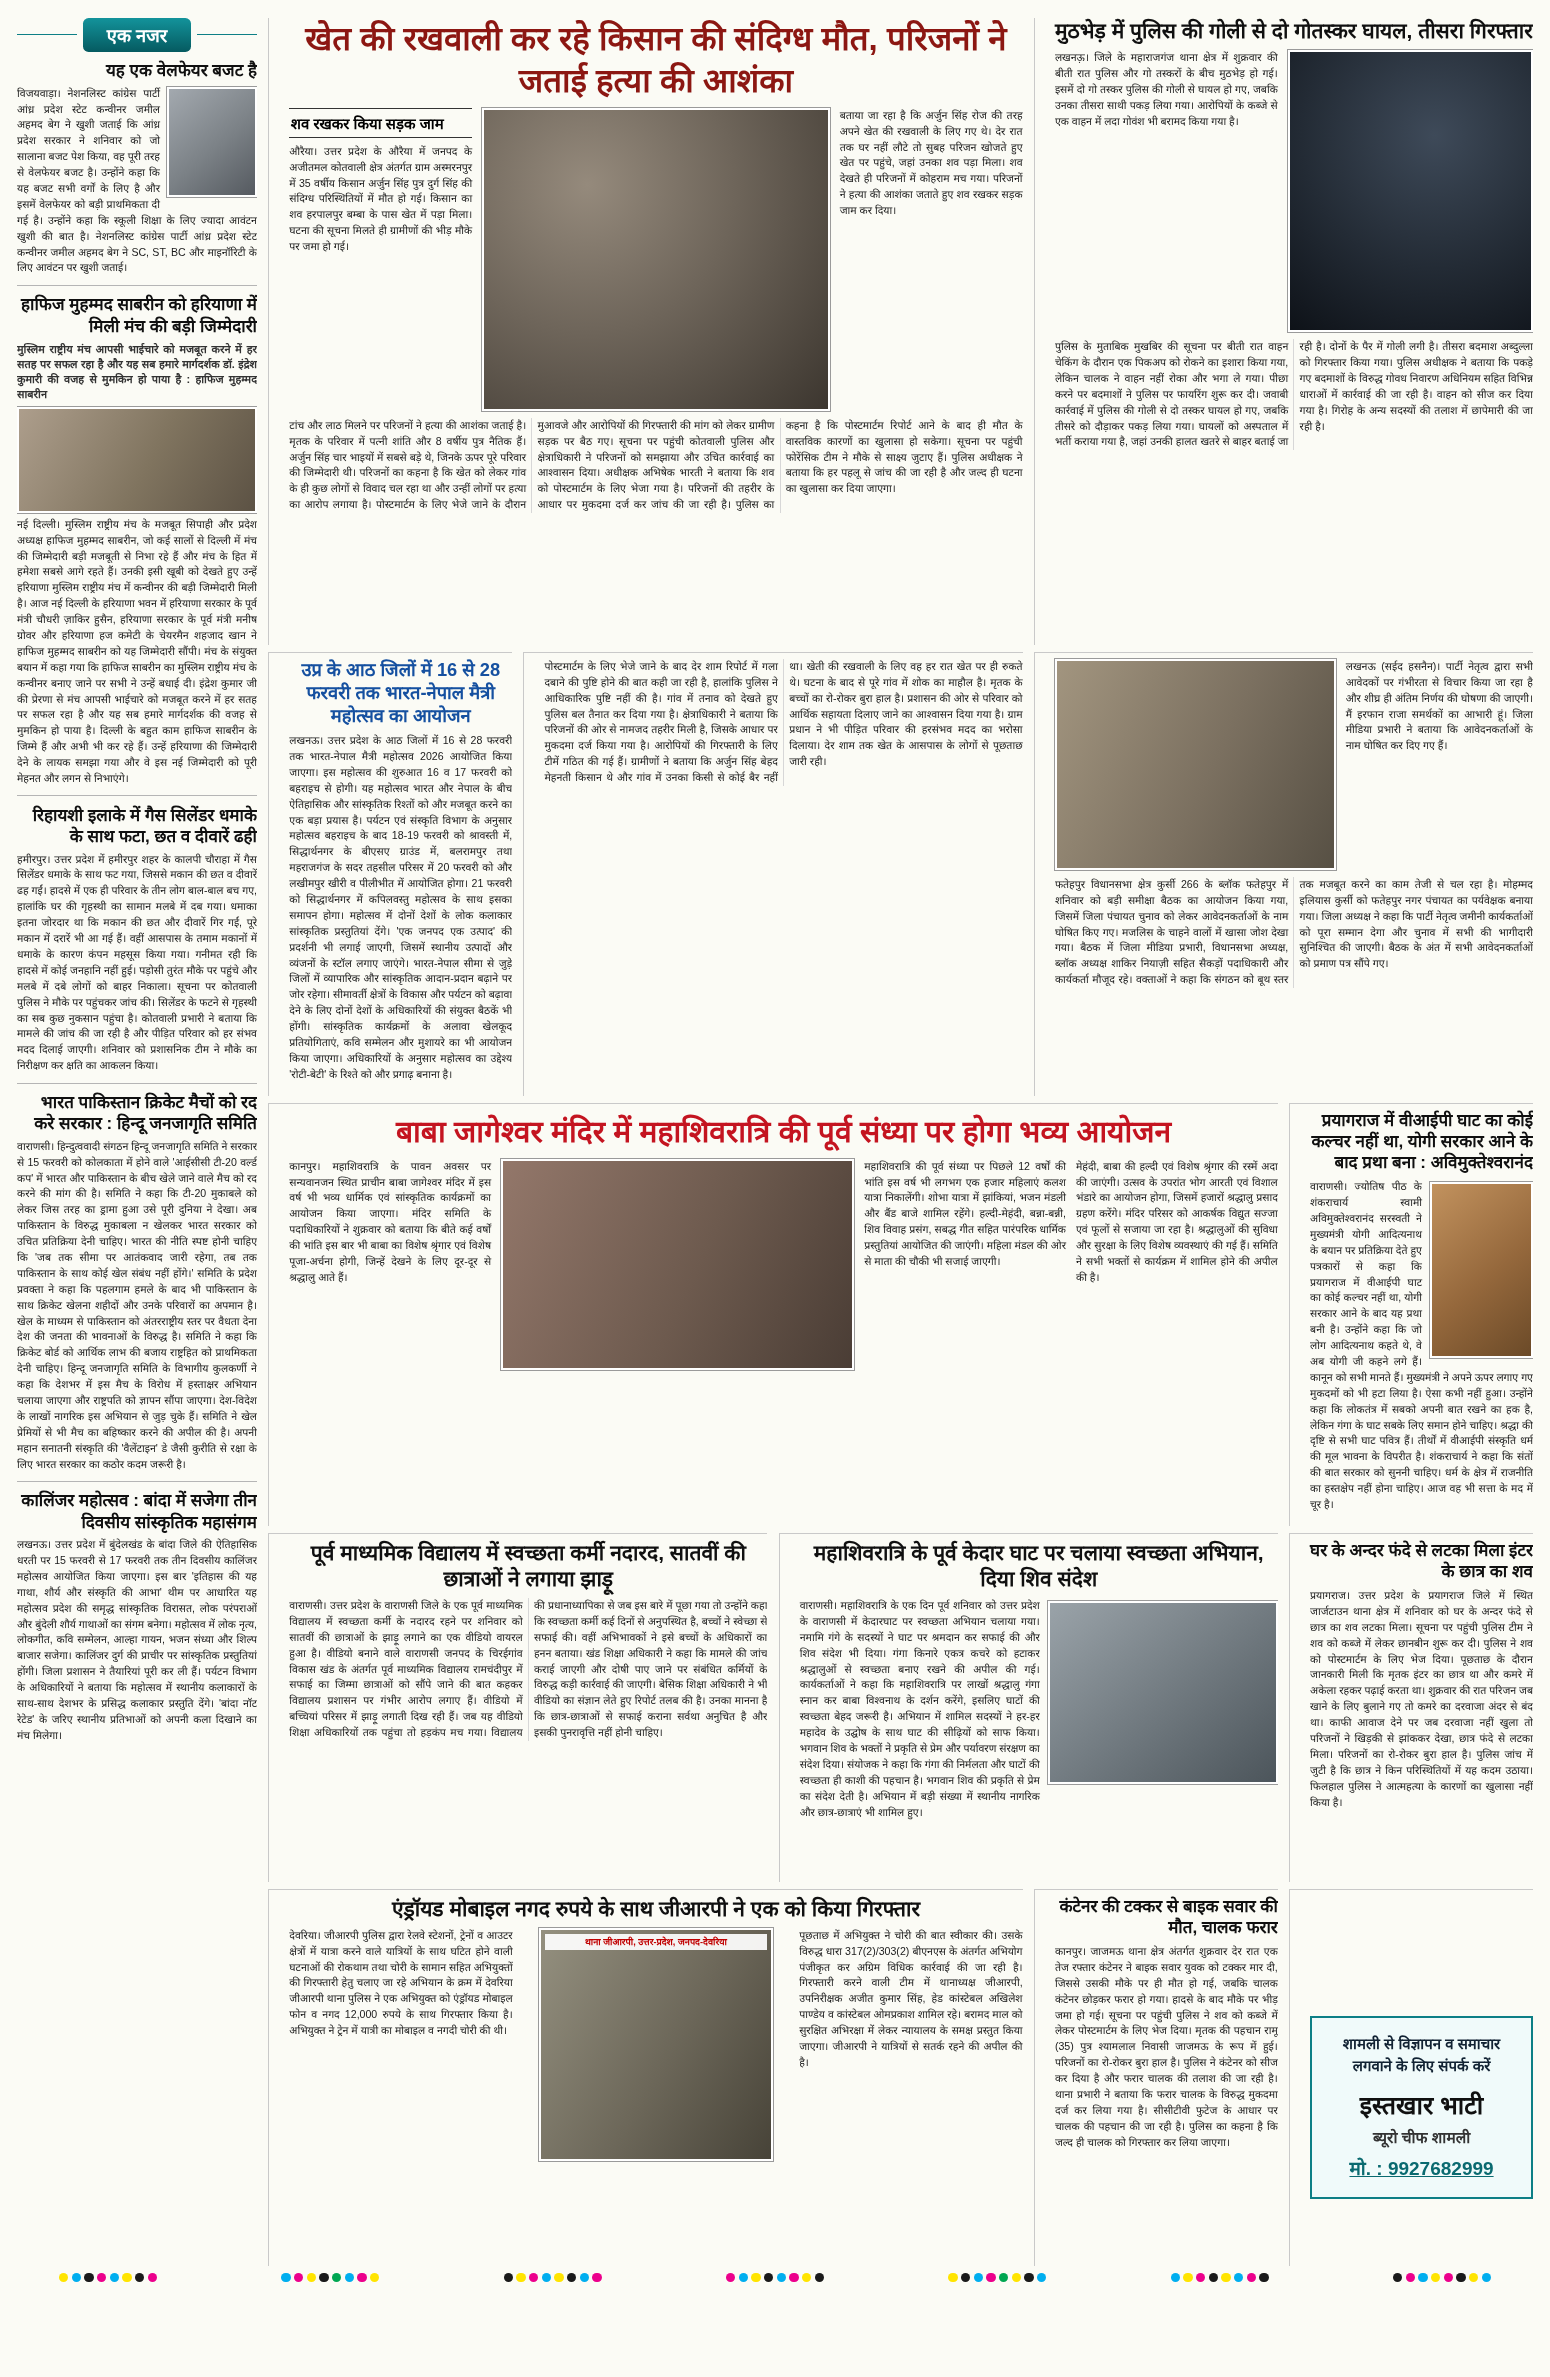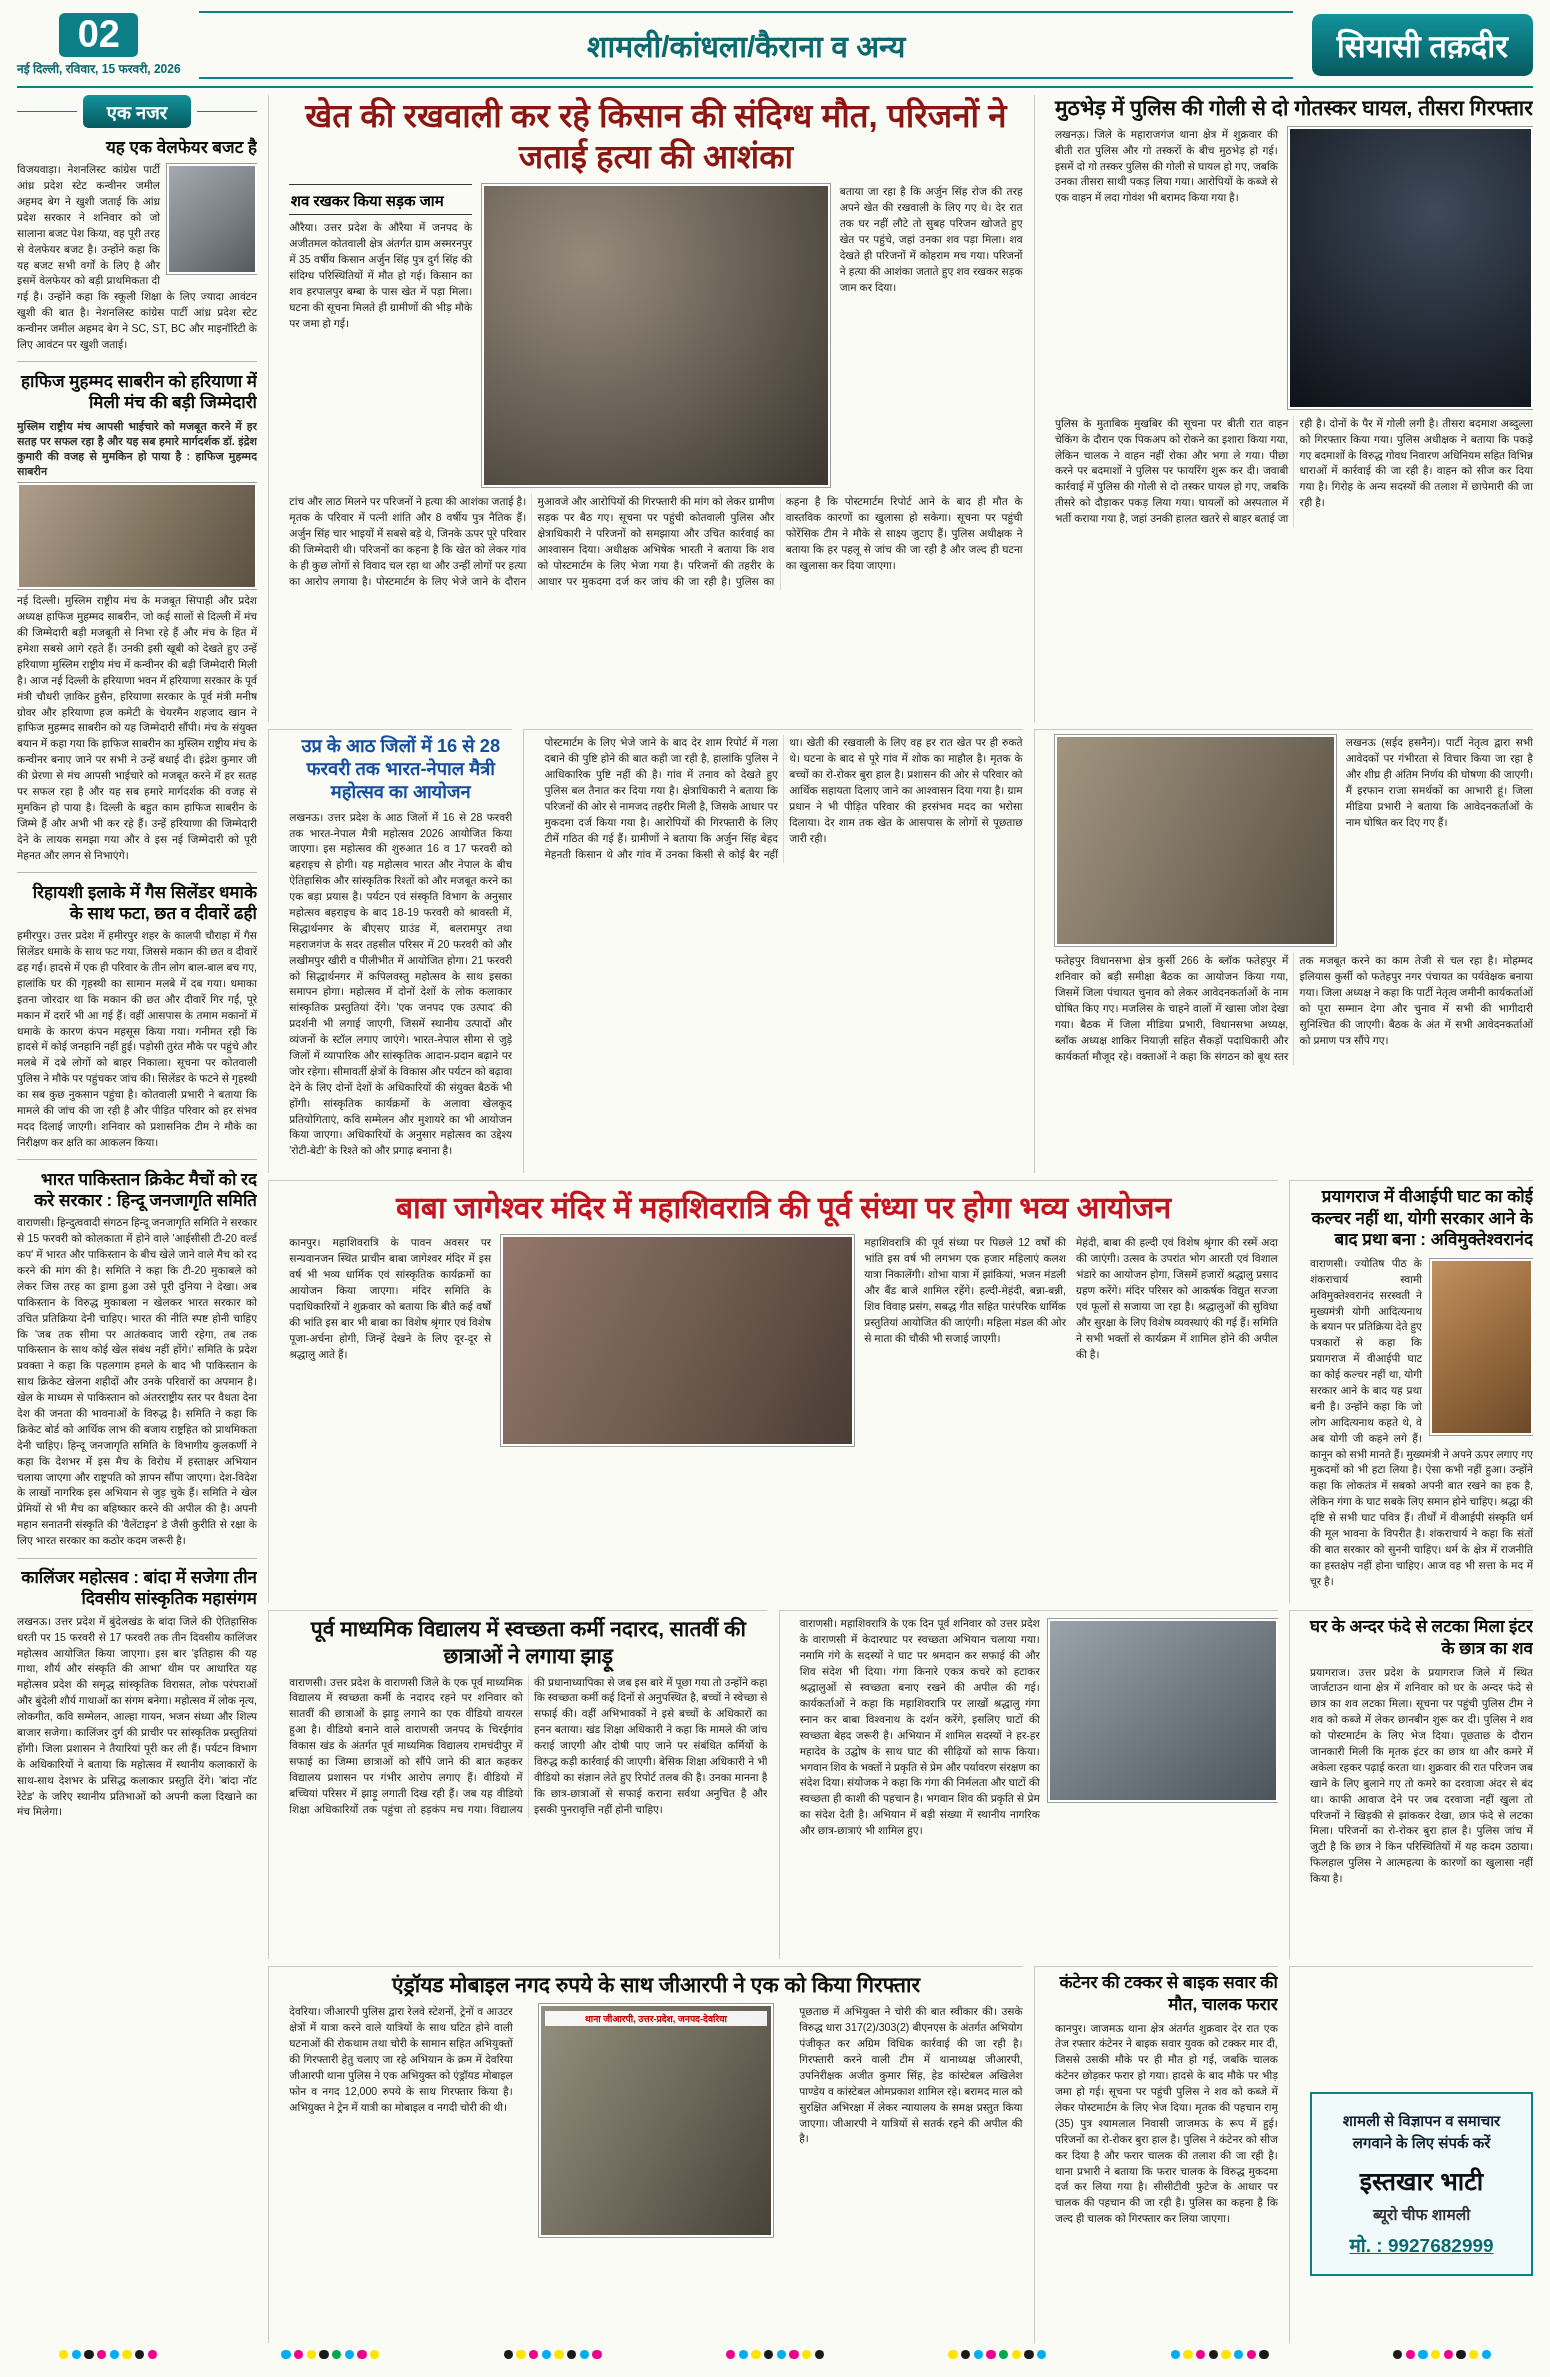--- a/index.html
+++ b/index.html
@@ -88,28 +88,20 @@
   .regmarks { display:flex; justify-content:space-between; padding:7px 42px 0 42px; }
   .cluster { display:flex; gap:3.5px; }
   .dot { width:9.2px; height:9.2px; border-radius:50%; }
   .dc { background:#00aeef; } .dm { background:#ec008c; } .dy { background:#ffe400; } .dk { background:#1a1a1a; } .dg { background:#00a651; }
 </style>
 </head>
 <body>
 
 <div class="page">
 
-  <header class="masthead">
-    <div class="mh-left">
-      <div class="page-num">02</div>
-      <div class="date-line">नई दिल्ली, रविवार, 15 फरवरी, 2026</div>
-    </div>
-    <div class="mh-center">शामली/कांधला/कैराना व अन्य</div>
-    <div class="mh-right">सियासी तक़दीर</div>
-  </header>
 
   <main class="grid">
 
     <aside class="art b-left">
       <div class="eknajar">
         <span>एक नजर</span>
       </div>
 
       <section class="lart">
         <h4 class="hl-sm">यह एक वेलफेयर बजट है</h4>
@@ -196,20 +188,21 @@
         <p class="body-txt">वाराणसी। ज्योतिष पीठ के शंकराचार्य स्वामी अविमुक्तेश्वरानंद सरस्वती ने मुख्यमंत्री योगी आदित्यनाथ के बयान पर प्रतिक्रिया देते हुए पत्रकारों से कहा कि प्रयागराज में वीआईपी घाट का कोई कल्चर नहीं था, योगी सरकार आने के बाद यह प्रथा बनी है। उन्होंने कहा कि जो लोग आदित्यनाथ कहते थे, वे अब योगी जी कहने लगे हैं। कानून को सभी मानते हैं। मुख्यमंत्री ने अपने ऊपर लगाए गए मुकदमों को भी हटा लिया है। ऐसा कभी नहीं हुआ। उन्होंने कहा कि लोकतंत्र में सबको अपनी बात रखने का हक है, लेकिन गंगा के घाट सबके लिए समान होने चाहिए। श्रद्धा की दृष्टि से सभी घाट पवित्र हैं। तीर्थों में वीआईपी संस्कृति धर्म की मूल भावना के विपरीत है। शंकराचार्य ने कहा कि संतों की बात सरकार को सुननी चाहिए। धर्म के क्षेत्र में राजनीति का हस्तक्षेप नहीं होना चाहिए। आज वह भी सत्ता के मद में चूर है।</p>
       </div>
     </section>
 
     <section class="art b-school vr bt">
       <h3 class="hl-std">पूर्व माध्यमिक विद्यालय में स्वच्छता कर्मी नदारद, सातवीं की छात्राओं ने लगाया झाड़ू</h3>
       <p class="body-txt cols2">वाराणसी। उत्तर प्रदेश के वाराणसी जिले के एक पूर्व माध्यमिक विद्यालय में स्वच्छता कर्मी के नदारद रहने पर शनिवार को सातवीं की छात्राओं के झाड़ू लगाने का एक वीडियो वायरल हुआ है। वीडियो बनाने वाले वाराणसी जनपद के चिरईगांव विकास खंड के अंतर्गत पूर्व माध्यमिक विद्यालय रामचंदीपुर में सफाई का जिम्मा छात्राओं को सौंपे जाने की बात कहकर विद्यालय प्रशासन पर गंभीर आरोप लगाए हैं। वीडियो में बच्चियां परिसर में झाड़ू लगाती दिख रही हैं। जब यह वीडियो शिक्षा अधिकारियों तक पहुंचा तो हड़कंप मच गया। विद्यालय की प्रधानाध्यापिका से जब इस बारे में पूछा गया तो उन्होंने कहा कि स्वच्छता कर्मी कई दिनों से अनुपस्थित है, बच्चों ने स्वेच्छा से सफाई की। वहीं अभिभावकों ने इसे बच्चों के अधिकारों का हनन बताया। खंड शिक्षा अधिकारी ने कहा कि मामले की जांच कराई जाएगी और दोषी पाए जाने पर संबंधित कर्मियों के विरुद्ध कड़ी कार्रवाई की जाएगी। बेसिक शिक्षा अधिकारी ने भी वीडियो का संज्ञान लेते हुए रिपोर्ट तलब की है। उनका मानना है कि छात्र-छात्राओं से सफाई कराना सर्वथा अनुचित है और इसकी पुनरावृत्ति नहीं होनी चाहिए।</p>
     </section>
 
     <section class="art b-kedar vr bt">
+      <h3 class="hl-std">महाशिवरात्रि के पूर्व केदार घाट पर चलाया स्वच्छता अभियान, दिया शिव संदेश</h3>
       <div>
         <div class="photo ph-kedar"></div>
         <p class="body-txt">वाराणसी। महाशिवरात्रि के एक दिन पूर्व शनिवार को उत्तर प्रदेश के वाराणसी में केदारघाट पर स्वच्छता अभियान चलाया गया। नमामि गंगे के सदस्यों ने घाट पर श्रमदान कर सफाई की और शिव संदेश भी दिया। गंगा किनारे एकत्र कचरे को हटाकर श्रद्धालुओं से स्वच्छता बनाए रखने की अपील की गई। कार्यकर्ताओं ने कहा कि महाशिवरात्रि पर लाखों श्रद्धालु गंगा स्नान कर बाबा विश्वनाथ के दर्शन करेंगे, इसलिए घाटों की स्वच्छता बेहद जरूरी है। अभियान में शामिल सदस्यों ने हर-हर महादेव के उद्घोष के साथ घाट की सीढ़ियों को साफ किया। भगवान शिव के भक्तों ने प्रकृति से प्रेम और पर्यावरण संरक्षण का संदेश दिया। संयोजक ने कहा कि गंगा की निर्मलता और घाटों की स्वच्छता ही काशी की पहचान है। भगवान शिव की प्रकृति से प्रेम का संदेश देती है। अभियान में बड़ी संख्या में स्थानीय नागरिक और छात्र-छात्राएं भी शामिल हुए।</p>
       </div>
     </section>
 
     <section class="art b-ghar vr bt">
       <h3 class="hl-sm">घर के अन्दर फंदे से लटका मिला इंटर के छात्र का शव</h3>
       <p class="body-txt">प्रयागराज। उत्तर प्रदेश के प्रयागराज जिले में स्थित जार्जटाउन थाना क्षेत्र में शनिवार को घर के अन्दर फंदे से छात्र का शव लटका मिला। सूचना पर पहुंची पुलिस टीम ने शव को कब्जे में लेकर छानबीन शुरू कर दी। पुलिस ने शव को पोस्टमार्टम के लिए भेज दिया। पूछताछ के दौरान जानकारी मिली कि मृतक इंटर का छात्र था और कमरे में अकेला रहकर पढ़ाई करता था। शुक्रवार की रात परिजन जब खाने के लिए बुलाने गए तो कमरे का दरवाजा अंदर से बंद था। काफी आवाज देने पर जब दरवाजा नहीं खुला तो परिजनों ने खिड़की से झांककर देखा, छात्र फंदे से लटका मिला। परिजनों का रो-रोकर बुरा हाल है। पुलिस जांच में जुटी है कि छात्र ने किन परिस्थितियों में यह कदम उठाया। फिलहाल पुलिस ने आत्महत्या के कारणों का खुलासा नहीं किया है।</p>
     </section>

